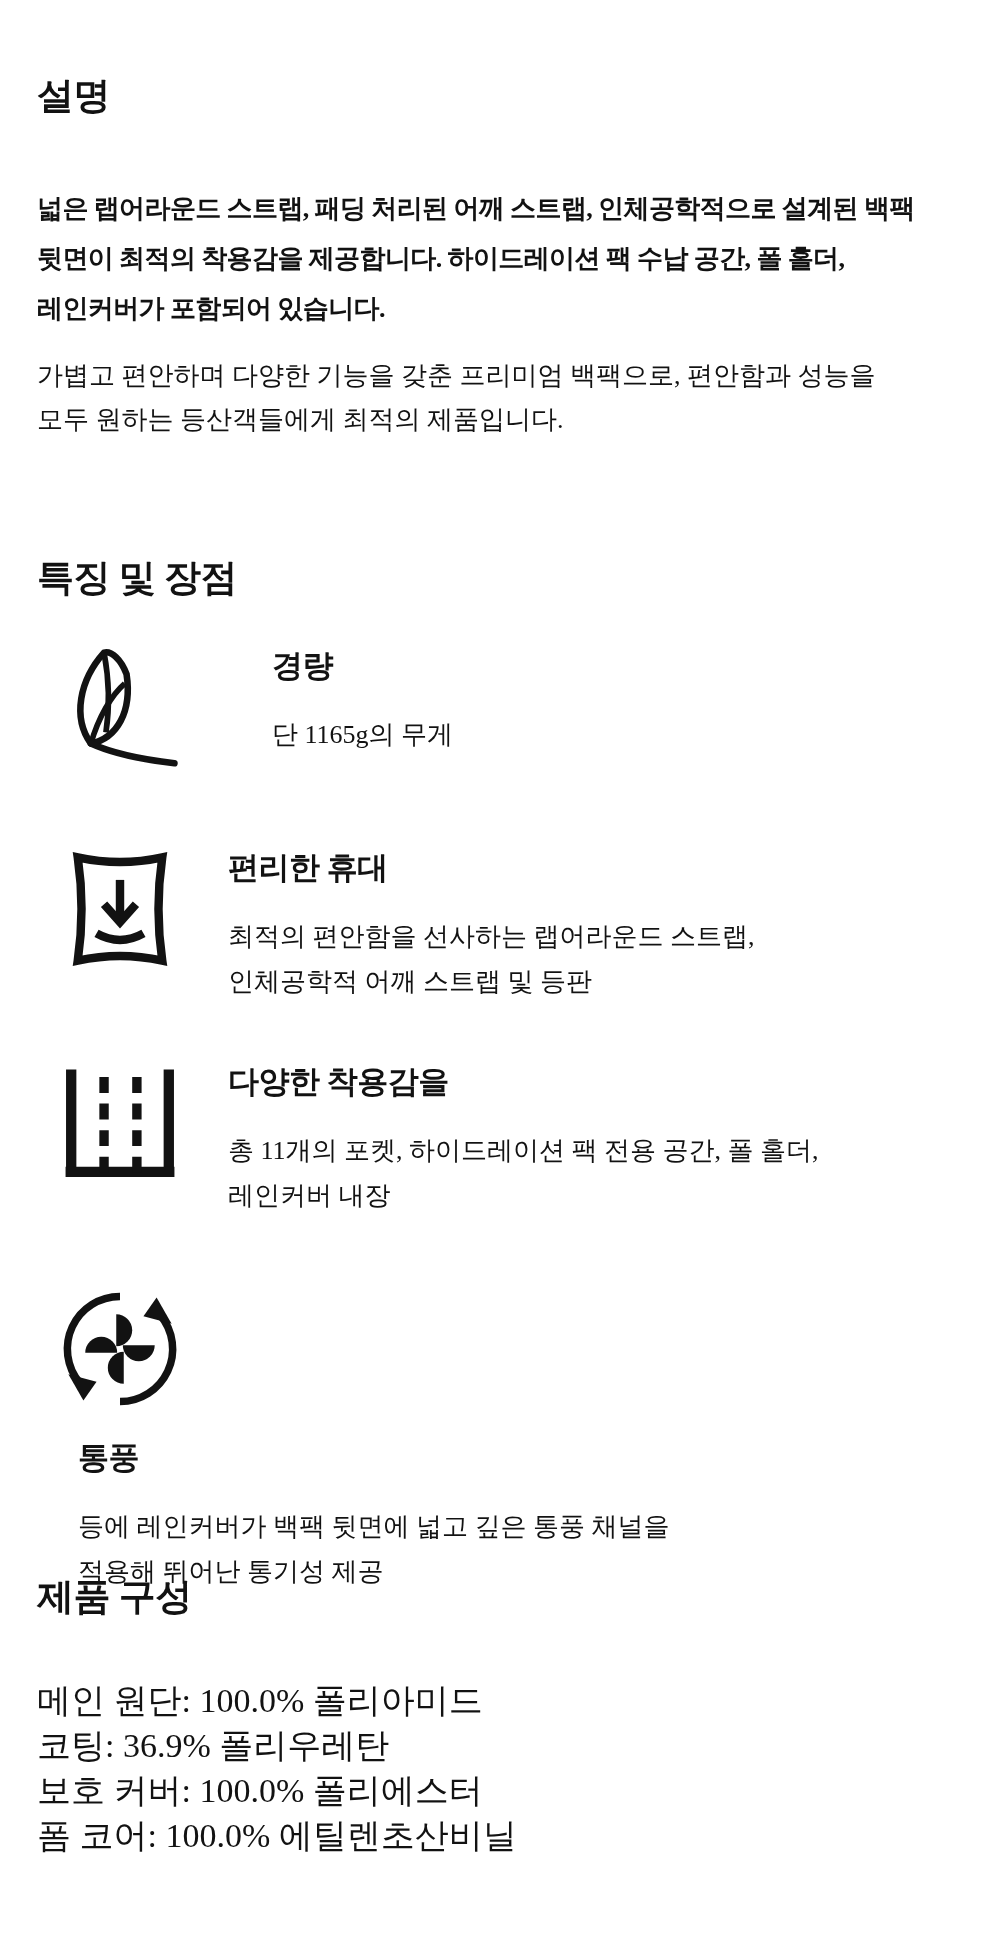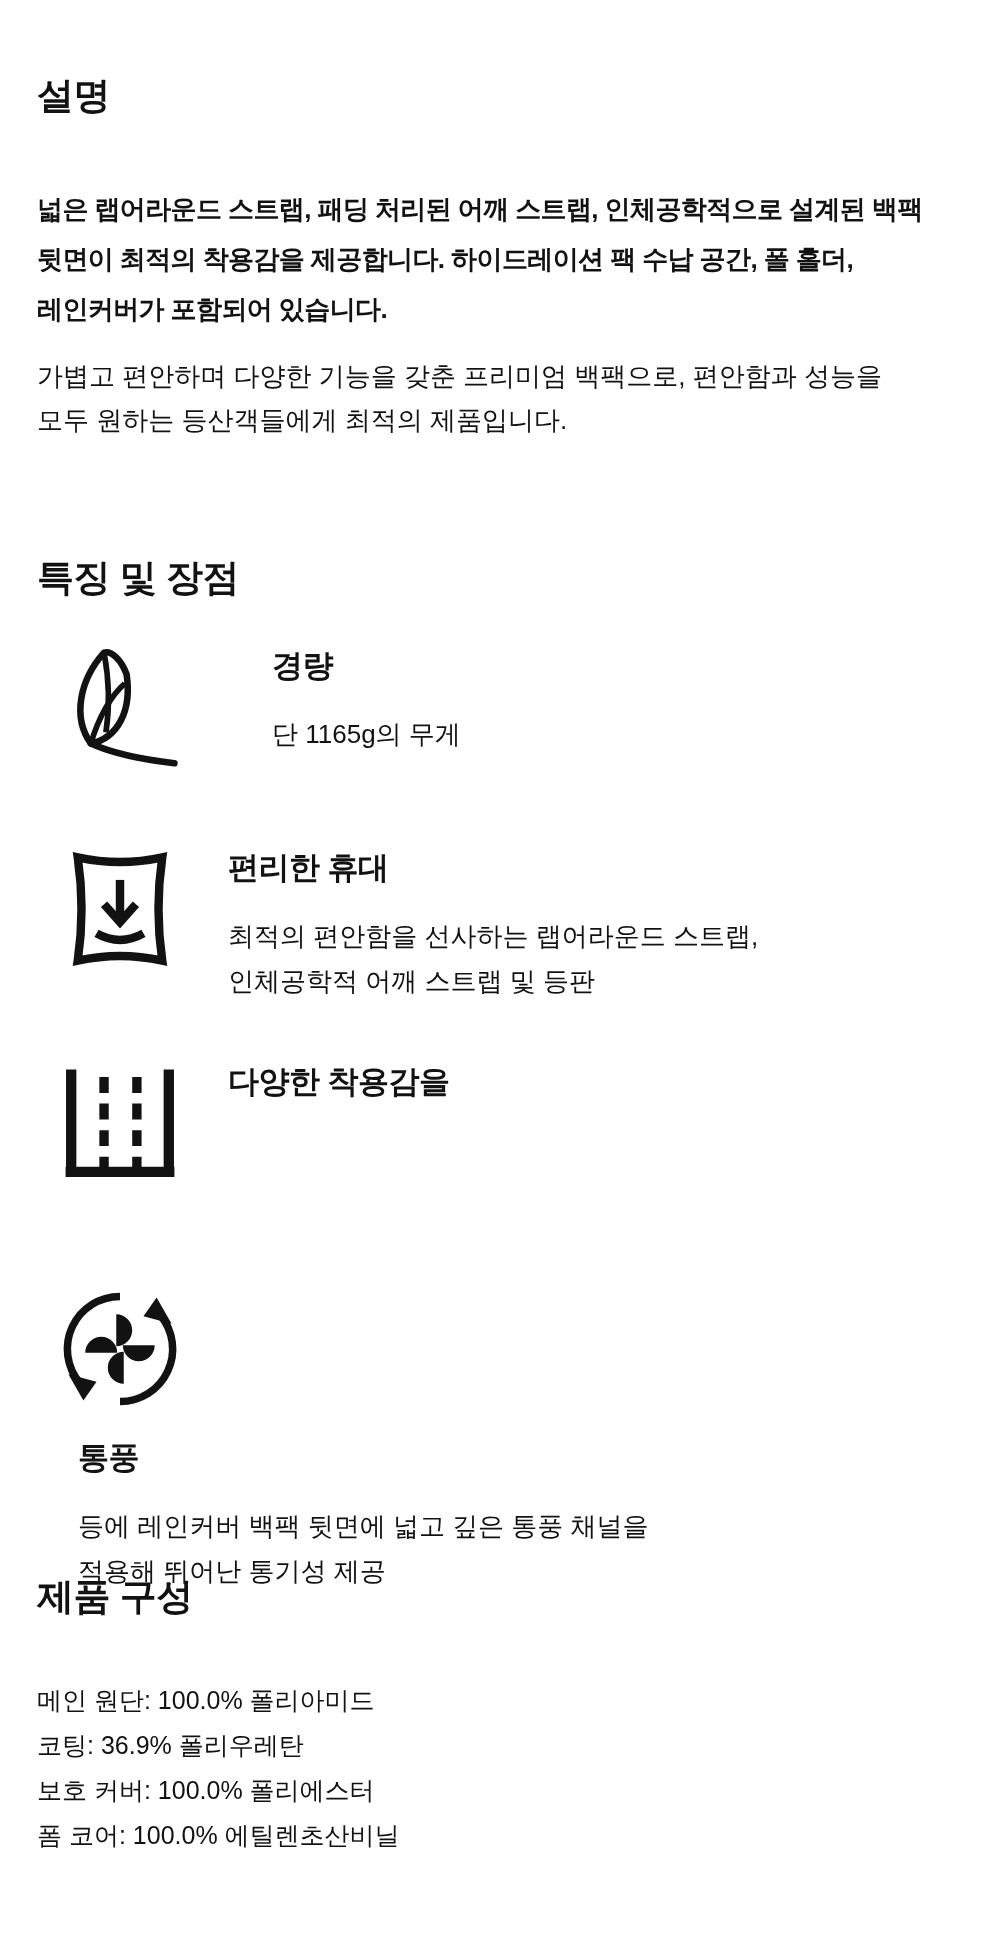--- a/index.html
+++ b/index.html
@@ -4,21 +4,21 @@
 <style>
   html,body{margin:0;padding:0;}
   body{
     width:1000px;height:1950px;
     background:#ffffff;
     font-family:"Liberation Sans","DejaVu Sans",sans-serif;
     color:#121212;
     position:relative;
     overflow:hidden;
   }
-  .abs{position:absolute;left:37px;}
+  .abs{position:absolute;left:37px;font-family:Liberation Serif, serif;}
   h1,h2,h3{margin:0;font-weight:800;letter-spacing:-0.5px;}
   .section-heading{font-size:37px;line-height:44px;}
   .para{margin:0;font-size:26px;white-space:pre-line;}
   .para-bold{font-weight:700;line-height:50px;top:184px;letter-spacing:-0.6px;}
   .para-reg{font-weight:400;line-height:44px;top:354px;}
   #heading-desc{top:74px;}
   #heading-features{top:556px;}
   #heading-comp{top:1575px;}
   .feature{display:flex;align-items:flex-start;width:940px;}
   .feature .icon-box{
@@ -26,21 +26,21 @@
   }
   .feature .icon-box svg{margin-left:21px;display:block;}
   .feature .f-text{margin-left:41px;}
   .f-title{font-size:31px;font-weight:800;line-height:40px;margin:0 0 26px 0;letter-spacing:-0.5px;}
   .f-body{font-size:26px;line-height:45px;margin:0;white-space:pre-line;}
   #feature-0{top:646px;gap:44px;}
   #feature-1{top:848px;}
   #feature-2{top:1062px;}
   #feature-3{top:1288px;flex-direction:column;}
   .comp-list{top:1678px;}
-  .comp-line{font-size:25px;line-height:45px;}
+  .comp-line{font-size:34px;line-height:45px;}
   .ic{stroke:#121212;fill:none;}
 </style>
 </head>
 <body>
 
 <h1 class="abs section-heading" id="heading-desc">설명</h1>
 
 <p class="abs para para-bold">넓은 랩어라운드 스트랩, 패딩 처리된 어깨 스트랩, 인체공학적으로 설계된 백팩
 뒷면이 최적의 착용감을 제공합니다. 하이드레이션 팩 수납 공간, 폴 홀더,
 레인커버가 포함되어 있습니다.</p>
@@ -86,41 +86,43 @@
     <svg width="124" height="122" viewBox="0 0 130 130">
       <path class="ic" stroke-width="11" d="M13 8 L13 117"></path>
       <path class="ic" stroke-width="11" d="M117 8 L117 117"></path>
       <path class="ic" stroke-width="11" d="M7 117 L123 117"></path>
       <path class="ic" stroke-width="10" stroke-dasharray="17 11.3" d="M48 16 L48 118"></path>
       <path class="ic" stroke-width="10" stroke-dasharray="17 11.3" d="M83 16 L83 118"></path>
     </svg>
   </div>
   <div class="f-text">
     <h3 class="f-title">다양한 착용감을</h3>
+    <p class="f-body">총 11개의 포켓, 하이드레이션 팩 전용 공간, 폴 홀더,
+레인커버 내장</p>
   </div>
 </div>
 
 <div class="abs feature" id="feature-3">
   <div class="icon-box">
     <svg width="124" height="122" viewBox="0 0 130 130">
       <g fill="#121212" stroke="none">
         <path d="M61 62 L61 28 A17 17 0 0 1 61 62 Z"></path>
         <path d="M61 62 L61 28 A17 17 0 0 1 61 62 Z" transform="rotate(90 65 65)"></path>
         <path d="M61 62 L61 28 A17 17 0 0 1 61 62 Z" transform="rotate(180 65 65)"></path>
         <path d="M61 62 L61 28 A17 17 0 0 1 61 62 Z" transform="rotate(270 65 65)"></path>
       </g>
       <path class="ic" stroke-width="8" d="M65 9 A56 56 0 0 0 22 101"></path>
       <polygon fill="#121212" points="10,92 26,120 40,100"></polygon>
       <path class="ic" stroke-width="8" d="M65 121 A56 56 0 0 0 108 29"></path>
       <polygon fill="#121212" points="120,38 104,10 90,30"></polygon>
     </svg>
   </div>
   <div class="f-text">
     <h3 class="f-title">통풍</h3>
-    <p class="f-body">등에 레인커버 백팩 뒷면에 넓고 깊은 통풍 채널을
+    <p class="f-body">등에 레인커버가 백팩 뒷면에 넓고 깊은 통풍 채널을
 적용해 뛰어난 통기성 제공</p>
   </div>
 </div>
 
 <h2 class="abs section-heading" id="heading-comp">제품 구성</h2>
 
 <div class="abs comp-list">
   <div class="comp-line">메인 원단: 100.0% 폴리아미드</div>
   <div class="comp-line">코팅: 36.9% 폴리우레탄</div>
   <div class="comp-line">보호 커버: 100.0% 폴리에스터</div>

